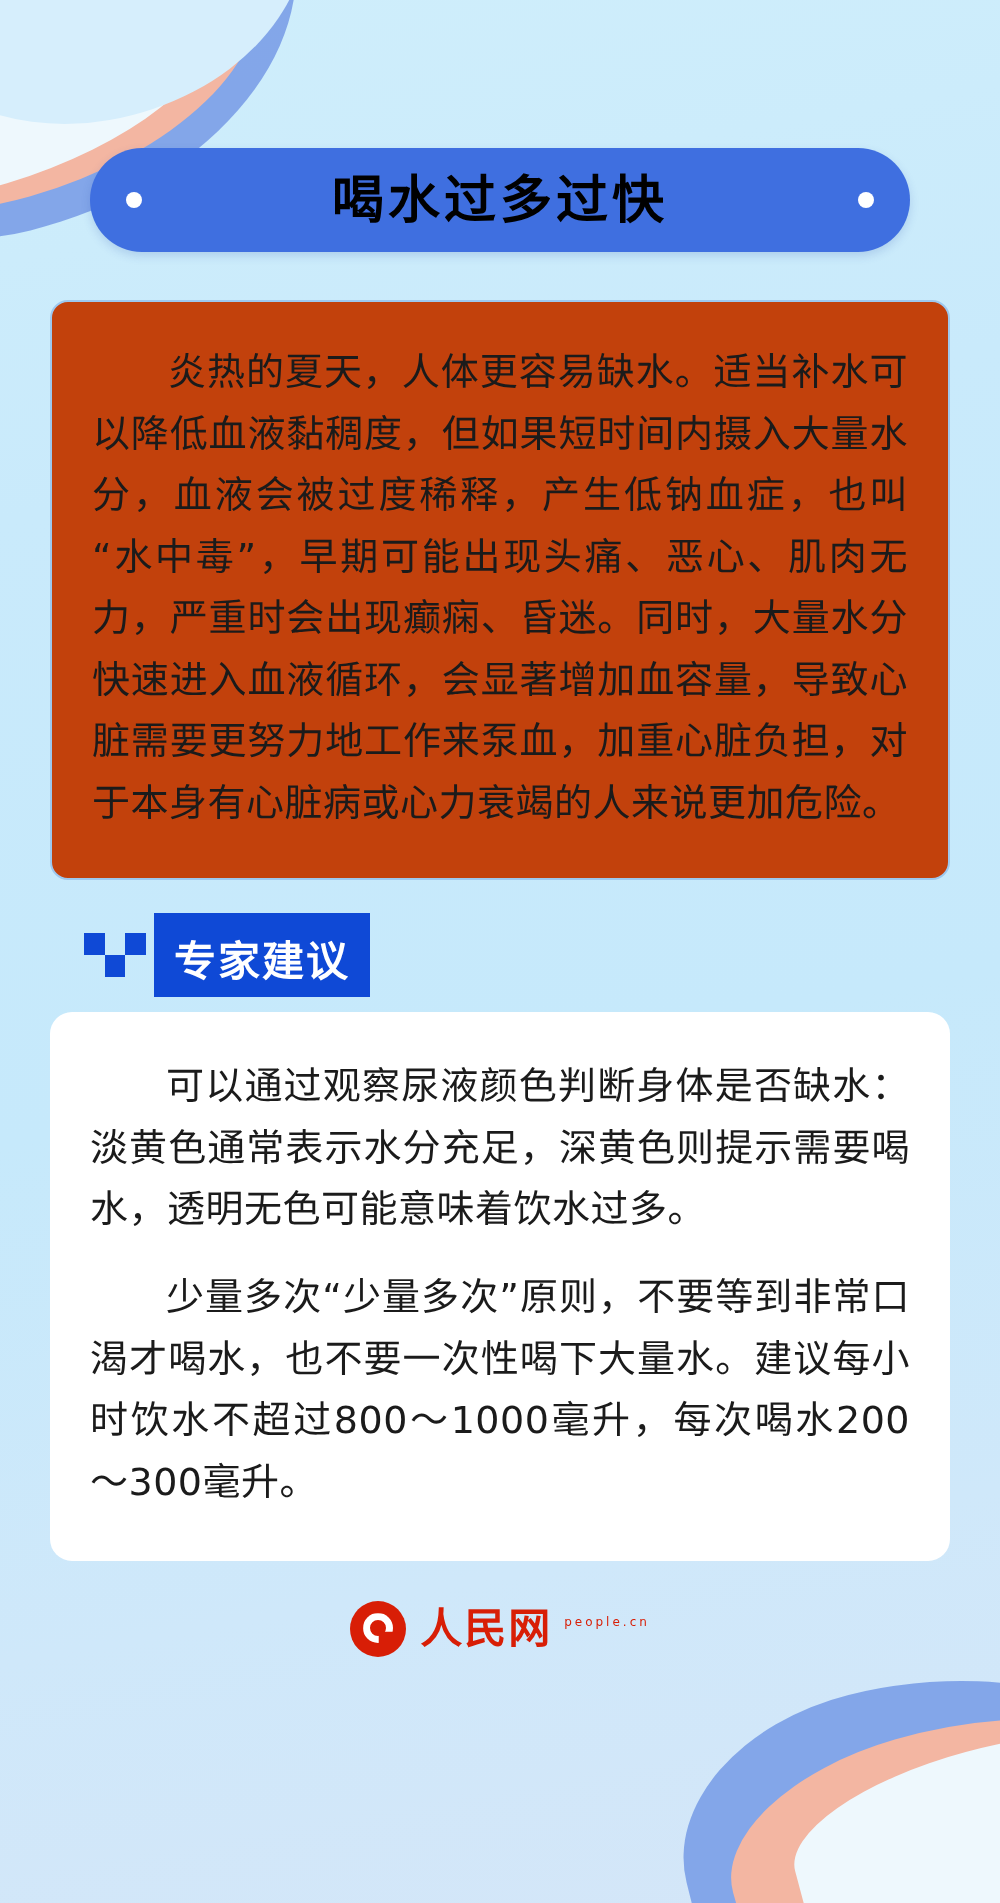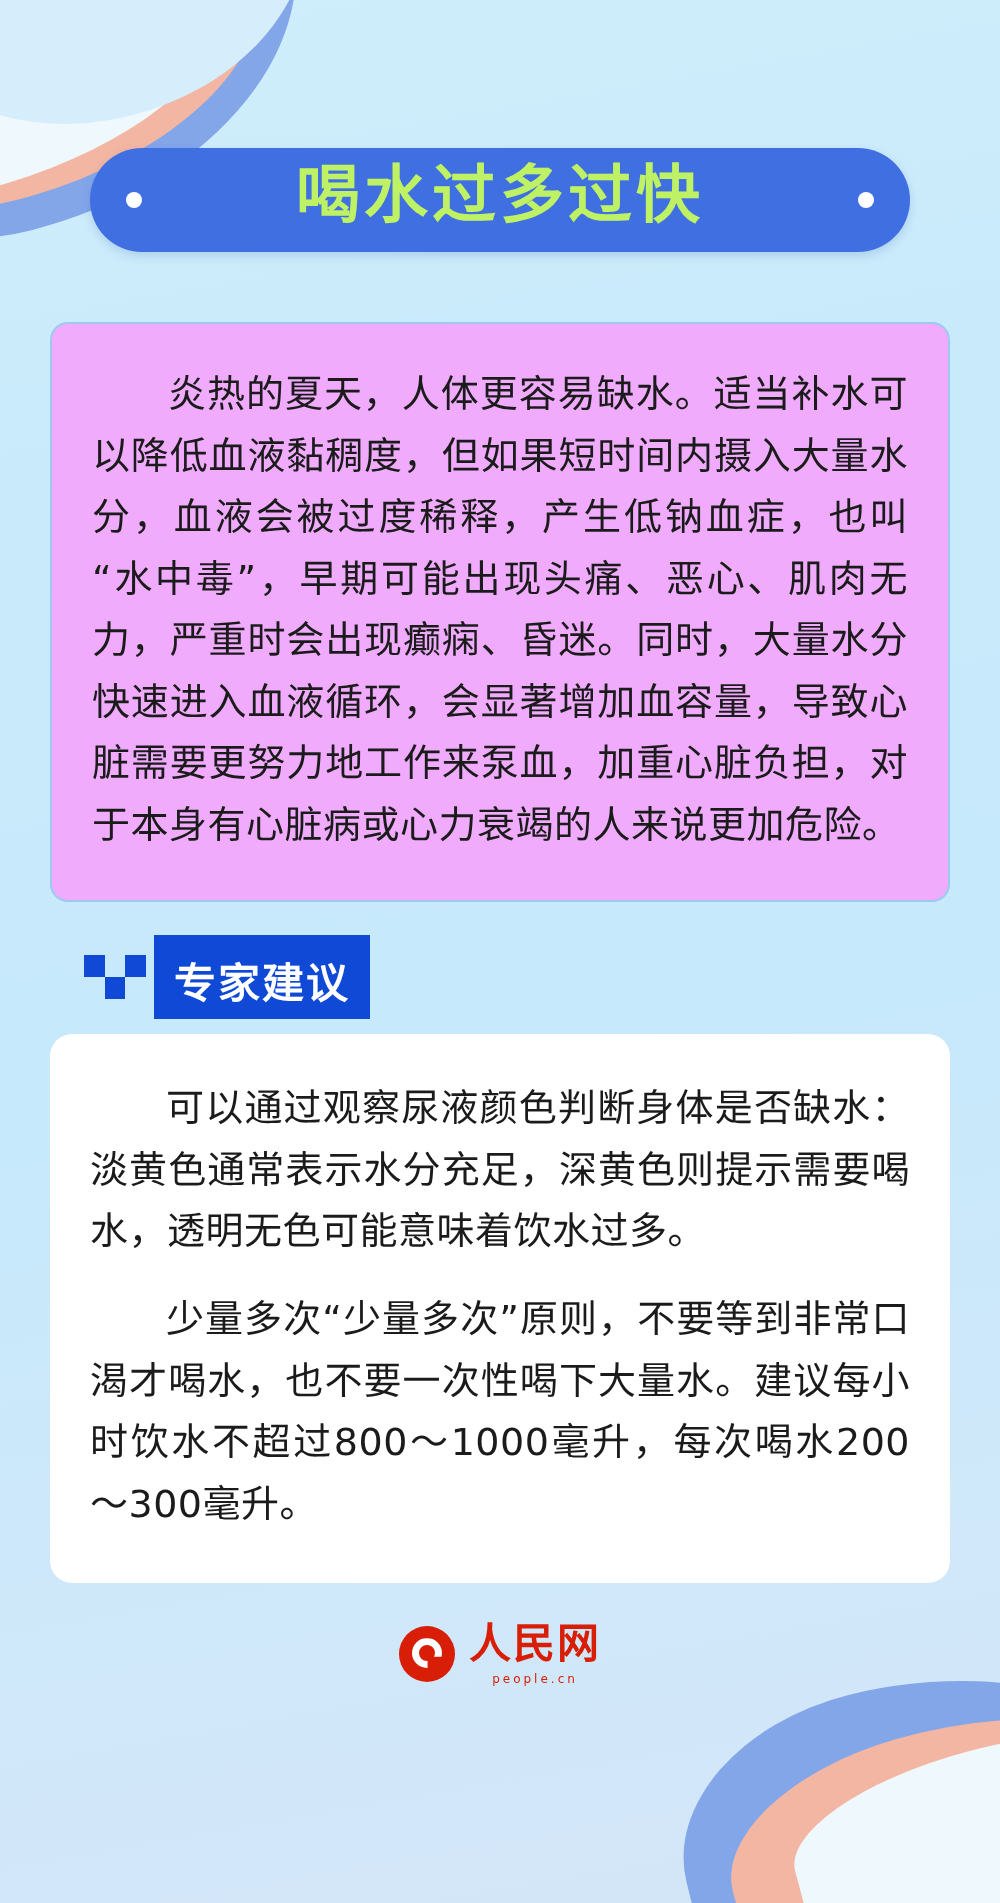--- a/index.html
+++ b/index.html
@@ -99,33 +99,32 @@
     position: absolute;
     top: 50%;
     width: 16px; height: 16px;
     margin-top: -8px;
     background: #ffffff;
     border-radius: 50%;
   }
   .title-pill .dot.left  { left: 36px; }
   .title-pill .dot.right { right: 36px; }
   .title-text {
-    color: #bef264;
-    font-size: 64px;
+    color: #000000;
+    font-size: 52px;
     font-weight: bold;
     letter-spacing: 4px;
     line-height: 1;
-    font-family: Liberation Mono, monospace;
   }
 
   
   .intro-card {
-    margin: 70px auto 0;
+    margin: 48px auto 0;
     width: 900px;
-    background: #f0abfc;
+    background: #c2410c;
     border: 2px solid #9dc8ef;
     border-radius: 18px;
     padding: 40px 40px 44px 40px;
   }
   .intro-card p {
     font-size: 38px;
     line-height: 1.62;
     color: #1b1b1b;
     text-indent: 2em;
     text-align: justify;
@@ -196,21 +195,21 @@
   .logo-mark::after {
     content: "";
     position: absolute;
     left: 13px; top: 12px;
     width: 30px; height: 30px;
     border-radius: 50%;
     background: #d81e06;
     box-shadow: inset 0 0 0 7px #ffffff;
     clip-path: polygon(0 0, 100% 0, 100% 62%, 52% 62%, 52% 100%, 0 100%);
   }
-  .logo-words { display: flex; flex-direction: column; line-height: 1; }
+  .logo-words { display: flex; flex-direction: row; line-height: 1; gap: 12px; }
   .logo-cn {
     color: #d81e06;
     font-size: 42px;
     font-weight: bold;
     letter-spacing: 2px;
   }
   .logo-en {
     color: #d81e06;
     font-size: 12px;
     letter-spacing: 3px;

